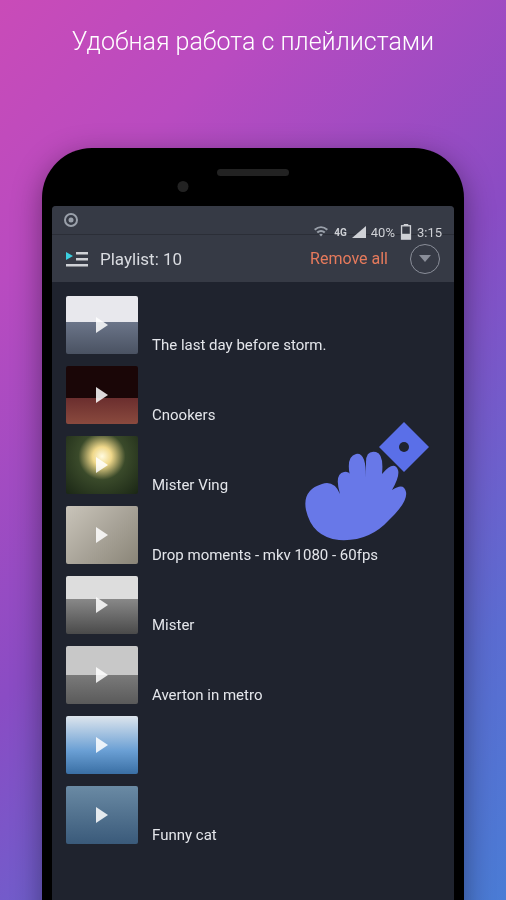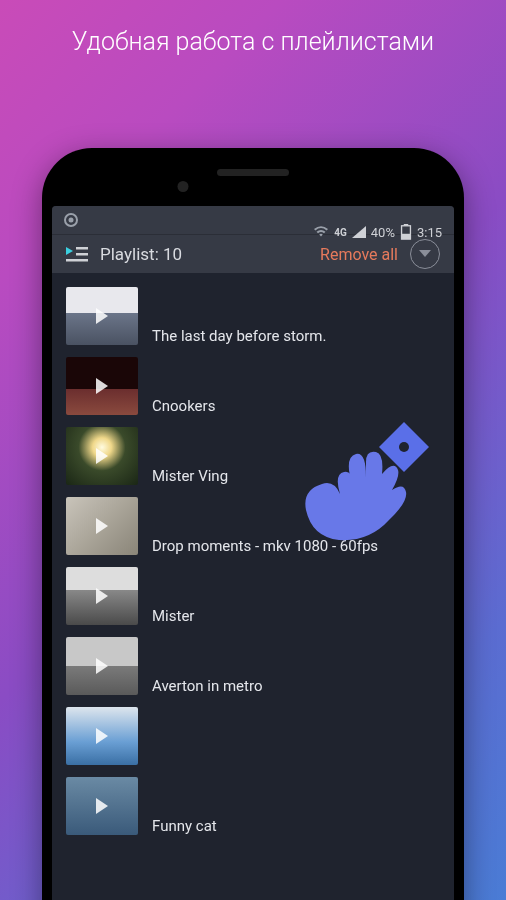--- a/index.html
+++ b/index.html
@@ -84,41 +84,42 @@
   content:'';
   position: absolute;
   top: 50%; left: 50%;
   transform: translate(-50%,-50%);
   width: 5px; height: 5px;
   background: #9aa0aa;
   border-radius: 50%;
 }
 .status-right { display: flex; align-items: center; gap: 5px; color:#cfd1d6;margin-top:24px;}
 .app-header {
-  height: 39px;
+  height: 48px;
   background: #363a45;
   display: flex;
   align-items: center;
   padding: 0 14px;
   gap: 12px;
   border-top: 1px solid rgba(0,0,0,0.2);
 }
 .playlist-icon {
   width: 22px;
   height: 18px;
   flex-shrink: 0;
 }
 .playlist-title {
   color: #d9dbe0;
   font-size: 17px;
   flex: 1;
 }
 .remove-all {
   color: #e67a5c;
   font-size: 16px;
+  margin-right: 10px;
 }
 .dropdown-btn {
   width: 30px;
   height: 30px;
   border-radius: 50%;
   border: 1.5px solid #8a8e99;
   display: flex;
   align-items: center;
   justify-content: center;
 }

